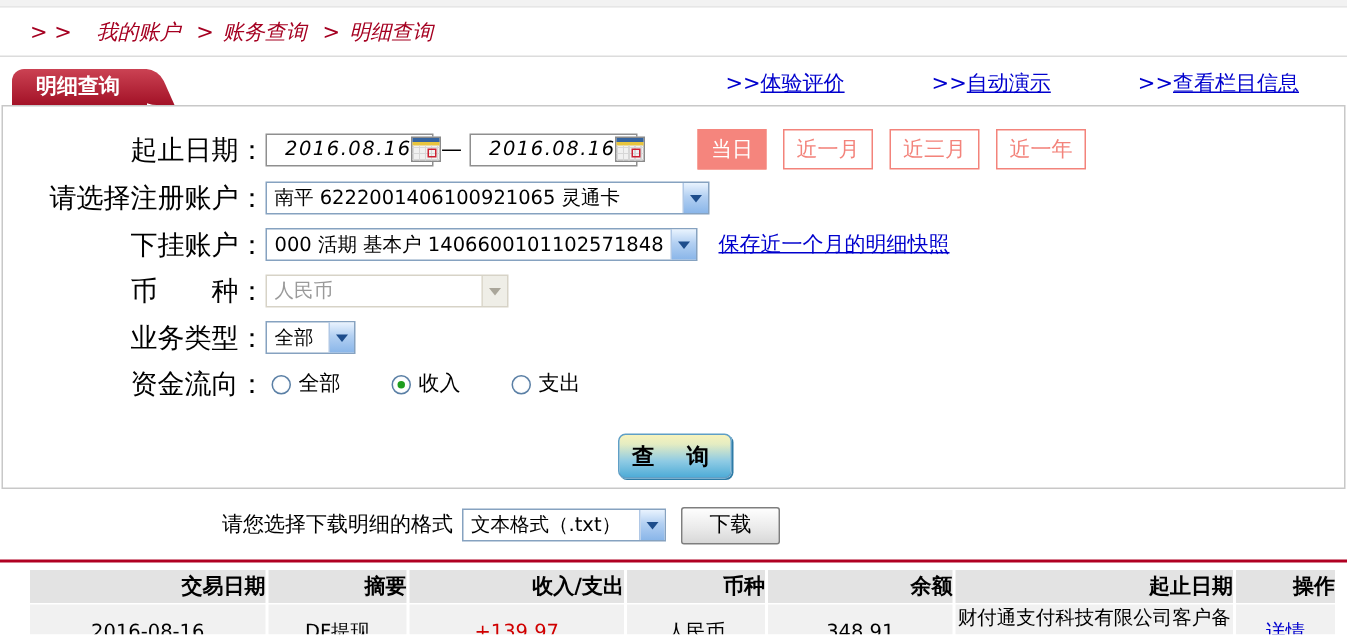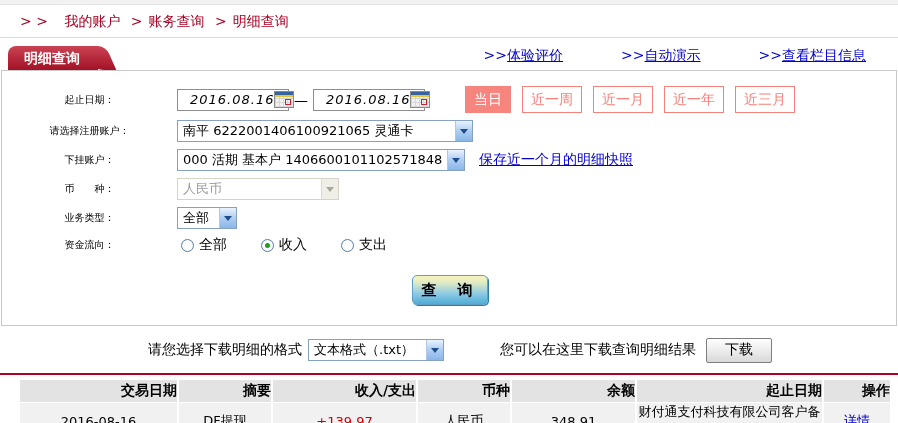--- a/index.html
+++ b/index.html
@@ -2,41 +2,41 @@
 <html><head>
 <meta charset="utf-8">
 <style>
   * { margin:0; padding:0; box-sizing:border-box; }
   html,body { background:#fff; }
   body { font-family:"DejaVu Sans","Liberation Sans",sans-serif; font-size:13px; color:#000; }
   .page { position:relative; width:898px; height:423px; background:#fff; overflow:hidden; }
 
   
   .topstrip { height:5px; background:#f2f2f2; border-bottom:1px solid #e6e6e6; }
-  .breadcrumb { padding:8px 0 6px 20px; color:#a50021; font-size:14px; }
+  .breadcrumb { padding:8px 0 6px 20px; color:#a50021; font-size:14px;font-style:italic; }
   .breadcrumb a { color:#a50021; text-decoration:none; cursor:pointer; }
   .breadcrumb .sep { margin:0 6px; }
   .bc-divider { height:1px; background:#dcdcdc; margin:0; }
 
   
   .header-row { display:flex; align-items:flex-end; height:28px; margin-top:4px; }
   .tab { position:relative; margin-left:8px; height:24px; line-height:24px; padding:0 18px 0 16px;
          background:linear-gradient(#cb4253,#a31227); color:#fff; font-weight:bold; font-size:14px;
          border-radius:8px 0 0 0; z-index:1; }
   .tab::after { content:""; position:absolute; right:-13px; top:0; bottom:0; width:26px;
          background:linear-gradient(#cb4253,#a31227); transform:skewX(24deg);
          border-radius:2px 8px 0 14px; z-index:-1; }
   .header-links { margin-left:auto; display:flex; gap:58px; padding-right:32px; padding-bottom:5px; font-size:14px; }
   .header-links a { color:#0000cd; text-decoration:none; cursor:pointer; white-space:nowrap; }
   .header-links a .lbl { text-decoration:underline; }
 
   
   .form-box { margin:0 1px; border:1px solid #c8c8c8; background:#fff; height:256px; padding-top:15px; }
   .form-row { display:flex; align-items:center; margin-bottom:7px; }
-  .form-label { width:175px; text-align:center; font-size:10px; color:#000; flex:none; white-space:pre; }
+  .form-label { width:175px; text-align:right; font-size:18px; color:#000; flex:none; white-space:pre; }
 
   .date-box { width:112px; height:22px; border:1px solid #8f8f8f; background:#fff; display:flex;
               align-items:center; justify-content:space-between; padding:0 3px 0 12px; cursor:text;font-style:italic; }
   .date-val { font-size:13px; letter-spacing:1px; }
   .cal { width:20px; height:17px; border:1px solid #8a8a8a; background:#f1f1f1; display:flex;
          flex-direction:column; cursor:pointer; flex:none; }
   .cal-top { height:5px; background:linear-gradient(#35649f 55%, #e8c53e 55%); }
   .cal-grid { flex:1; position:relative;
       background:repeating-linear-gradient(90deg,#d7d7d7 0 1px,transparent 1px 4px),
                  repeating-linear-gradient(0deg,#d7d7d7 0 1px,transparent 1px 4px); }
@@ -126,24 +126,23 @@
       <span class="date-dash">—</span>
       <span class="date-box">
         <span class="date-val">2016.08.16</span>
         <span class="cal">
             <span class="cal-top"></span>
             <span class="cal-grid"></span>
           </span>
       </span>
       <span class="quick-btns">
         <span class="qbtn active">当日</span>
-        <span class="qbtn">近一周</span>
         <span class="qbtn">近一月</span>
+        <span class="qbtn">近三月</span>
         <span class="qbtn">近一年</span>
-        <span class="qbtn">近三月</span>
       </span>
     </div>
 
     <div class="form-row">
       <span class="form-label">请选择注册账户：</span>
       <span class="sel" style="width:296px">
         <span>南平 6222001406100921065 灵通卡</span>
         <span class="sel-btn">
             <span class="tri"></span>
           </span>
@@ -209,21 +208,20 @@
   </div>
 
   <div class="download-row">
     <span>请您选择下载明细的格式</span>
     <span class="sel dl-sel">
       <span>文本格式（.txt）</span>
       <span class="sel-btn">
           <span class="tri"></span>
         </span>
     </span>
-    <span class="dl-hint">您可以在这里下载查询明细结果</span>
     <button class="dl-btn">下载</button>
   </div>
 
   <div class="red-line"></div>
 
   <table class="results">
     <colgroup>
       <col style="width:157px">
         <col style="width:92px">
         <col style="width:143px">

